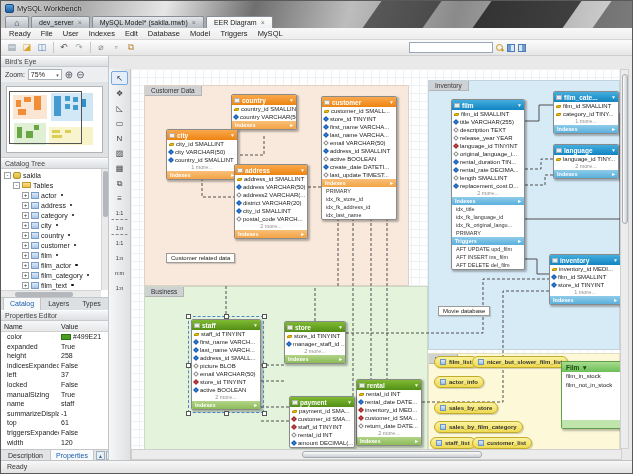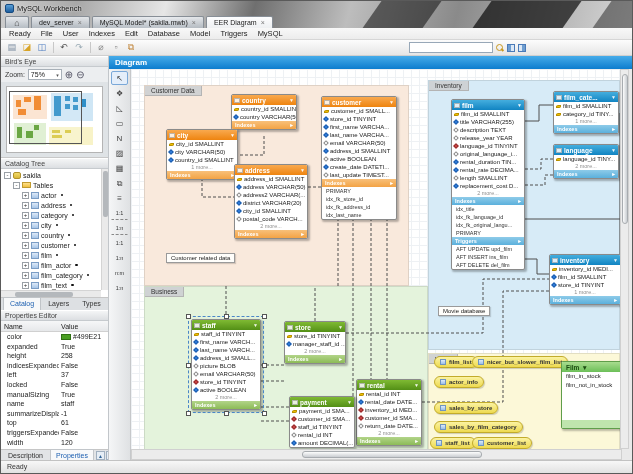--- a/index.html
+++ b/index.html
@@ -394,21 +394,20 @@
     <div class="bottabs" id="bottabs">
         <div class="btab">Description</div>
         <div class="btab active">Properties</div>
         <div class="bt-arrows">
           <div class="bt-a">▲</div>
           <div class="bt-a">▼</div>
         </div>
       </div>
   </div>
 
-  <div class="dheader">Diagram</div>
   <div class="tools" id="tools">
       <div class="tool active">↖</div>
       <div class="tool">❖</div>
       <div class="tool">◺</div>
       <div class="tool">▭</div>
       <div class="tool">N</div>
       <div class="tool">▨</div>
       <div class="tool">▦</div>
       <div class="tool">⧉</div>
       <div class="tool">≡</div>

